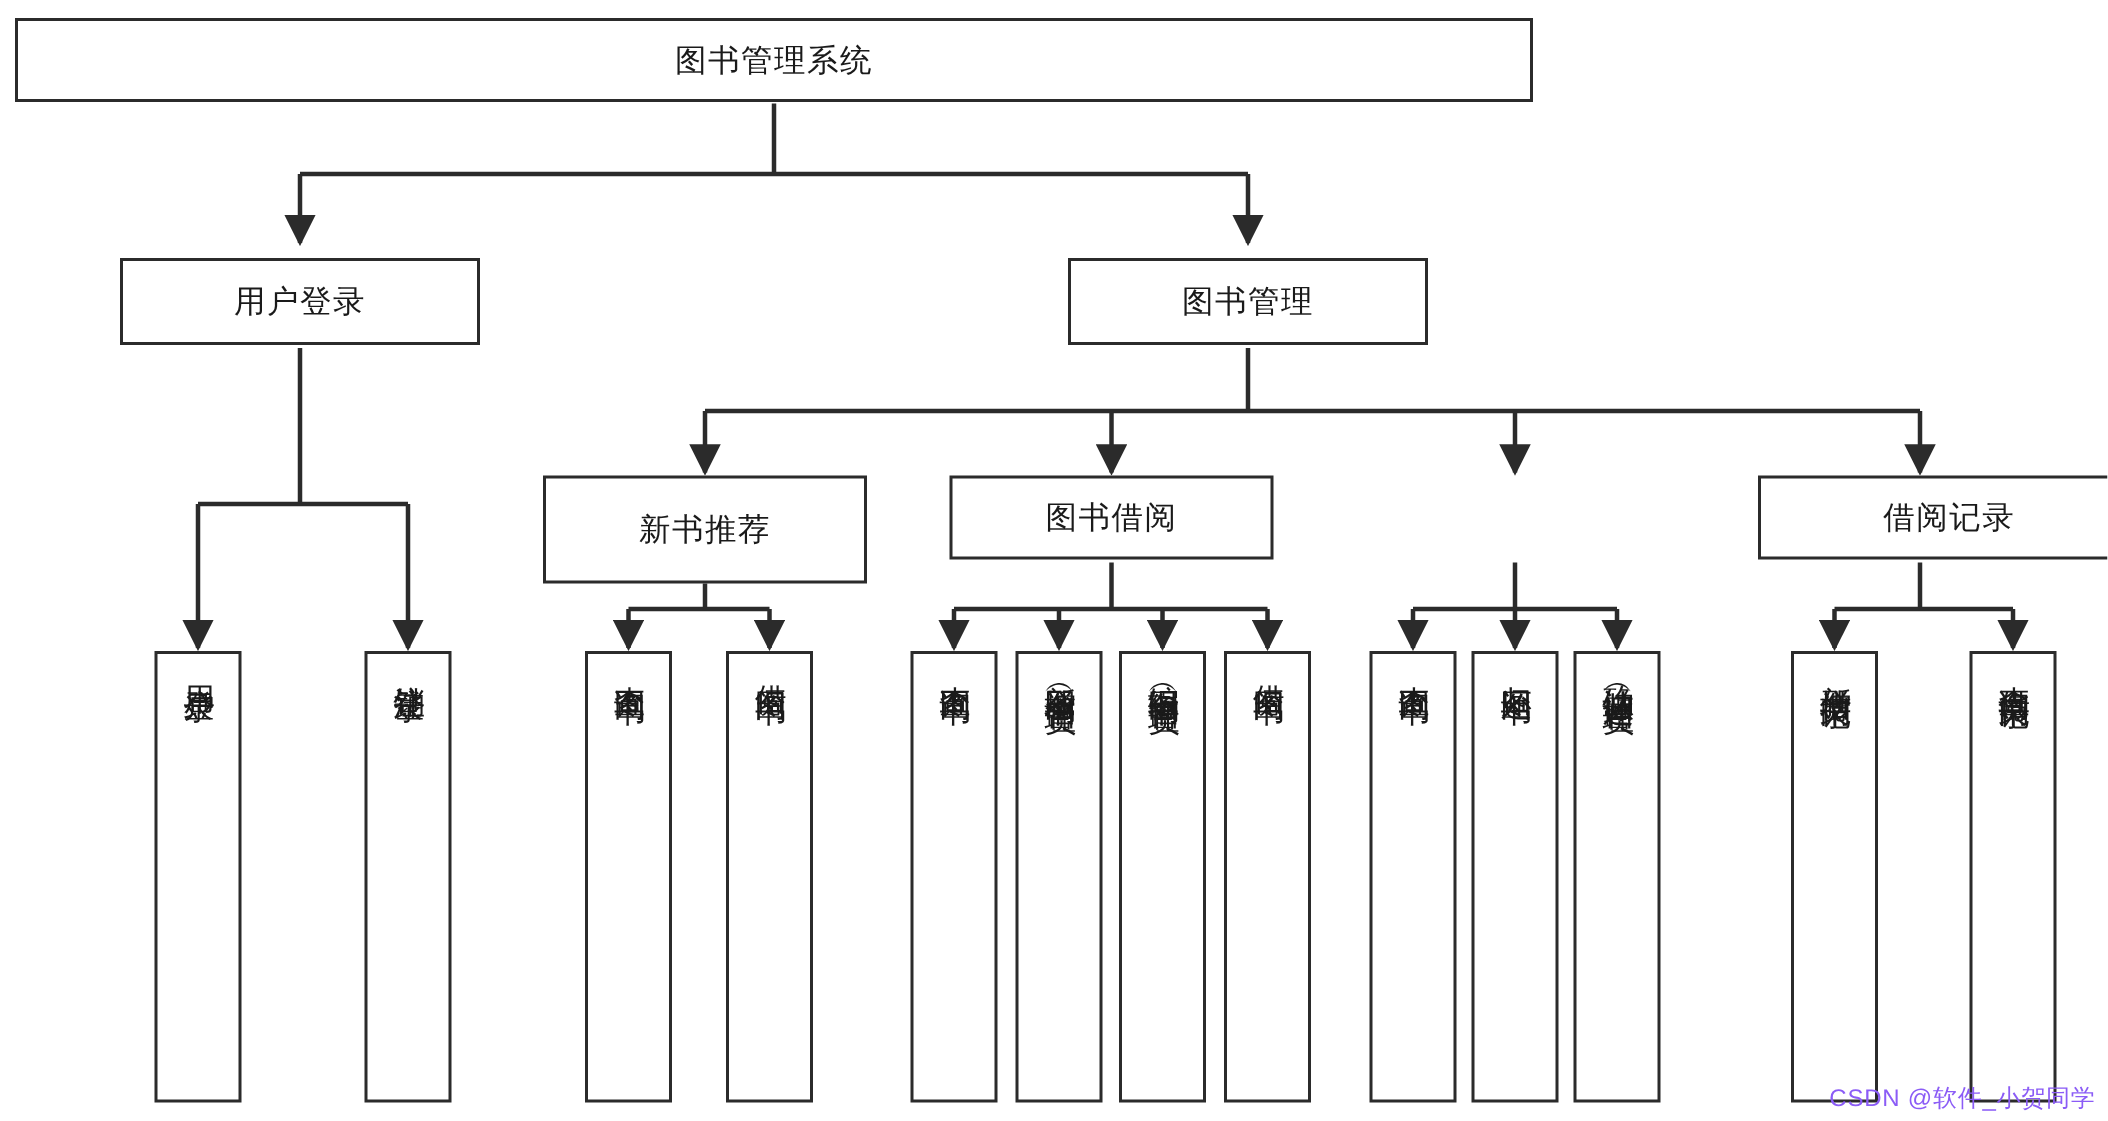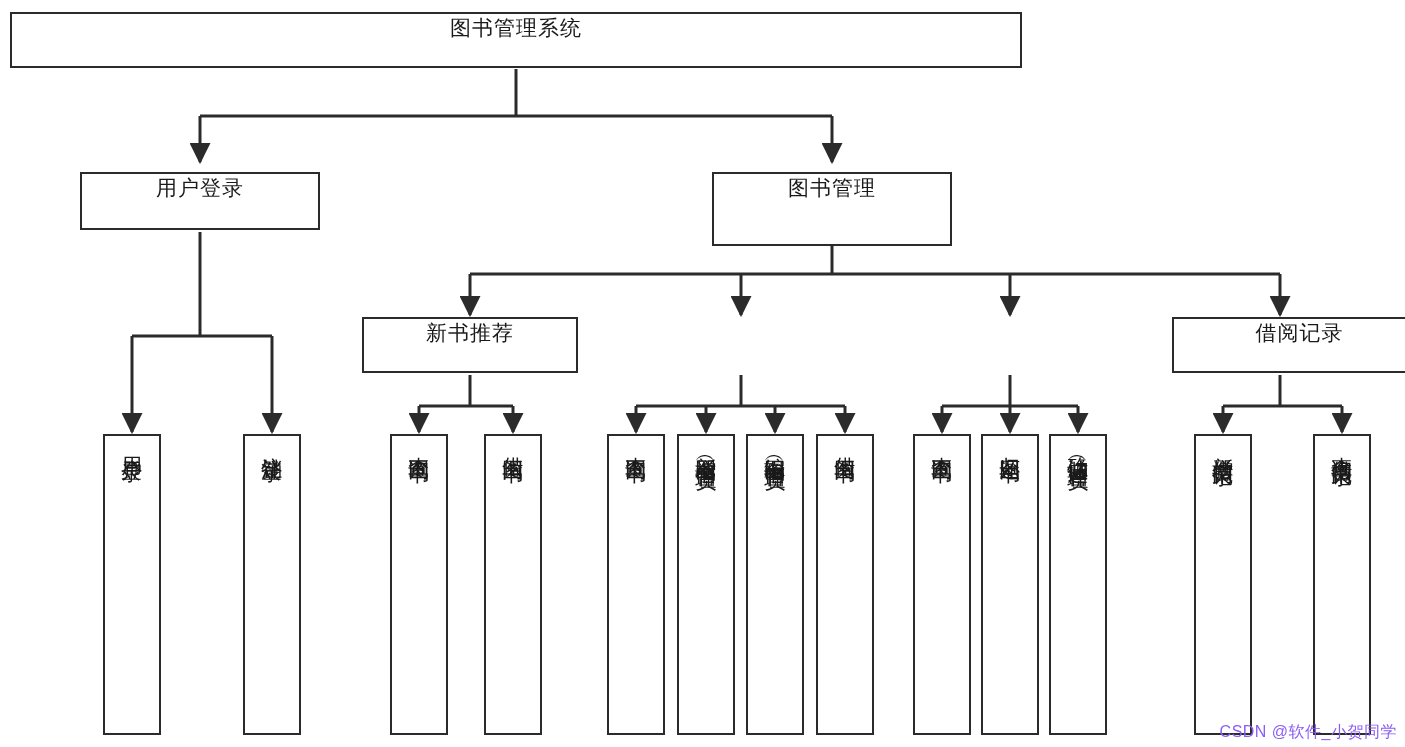--- a/index.html
+++ b/index.html
@@ -24,20 +24,21 @@
     width: 1405px;
     height: 747px;
     pointer-events: none;
   }
   .node {
     position: absolute;
     box-sizing: border-box;
     background: #ffffff;
     border: 2px solid #2b2b2b;
     display: flex;
+    align-items: center;
     justify-content: center;
     color: #1a1a1a;
   }
   .node-h {
     font-size: 21px;
     letter-spacing: 1px;
     white-space: nowrap;
   }
   .node-root {
     font-size: 21px;
@@ -122,26 +123,29 @@
     </g>
   </svg>
 
   <div class="node node-root" style="left:10px; top:12px; width:1012px; height:56px;">
     <span>图书管理系统</span>
   </div>
 
   <div class="node node-h" style="left:80px; top:172px; width:240px; height:58px;">
     <span>用户登录</span>
   </div>
-  <div class="node node-h" style="left:712px; top:172px; width:240px; height:74px;">
+  <div class="node node-h" style="left:712px; top:172px; width:240px; height:58px;">
     <span>图书管理</span>
   </div>
 
-  <div class="node node-h" style="left:362px; top:317px; width:216px; height:56px;">
+  <div class="node node-h" style="left:362px; top:317px; width:216px; height:72px;">
     <span>新书推荐</span>
+  </div>
+  <div class="node node-h" style="left:633px; top:317px; width:216px; height:56px;">
+    <span>图书借阅</span>
   </div>
   <div class="node node-h" style="left:1172px; top:317px; width:255px; height:56px;">
     <span>借阅记录</span>
   </div>
 
   <div class="node node-v" style="left:103px; top:434px; width:58px; height:301px;">
     <span class="vtext">用户登录</span>
   </div>
   <div class="node node-v" style="left:243px; top:434px; width:58px; height:301px;">
     <span class="vtext">注销登录</span>

